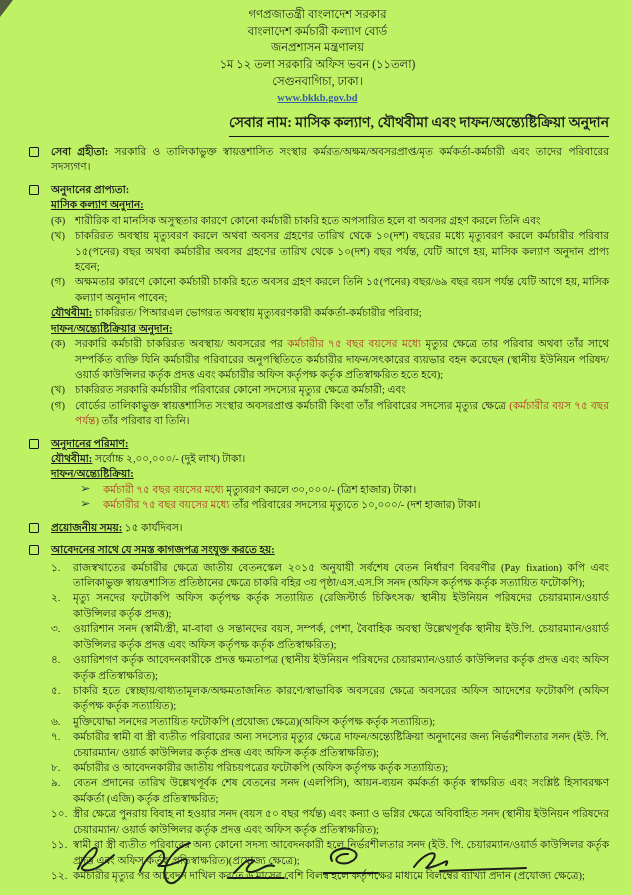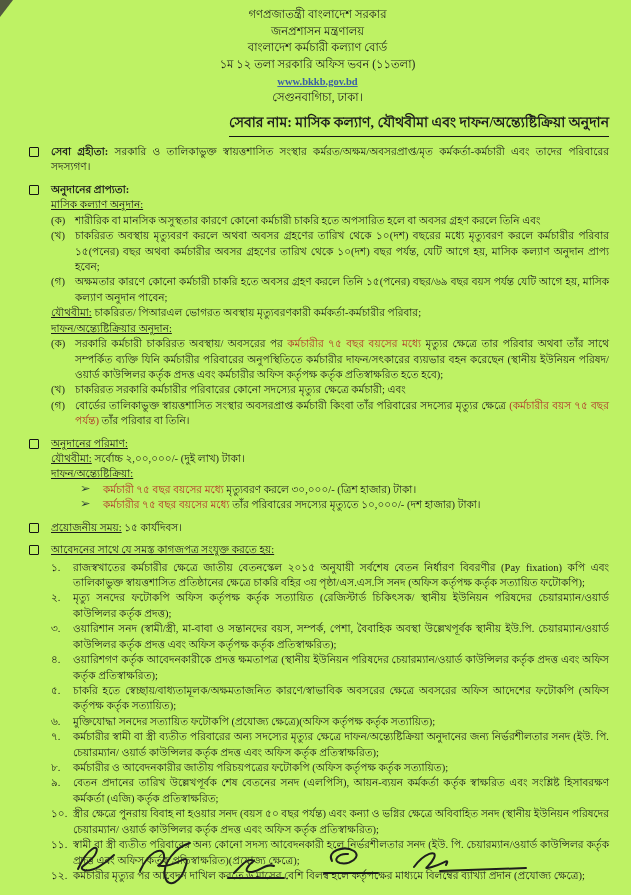--- a/index.html
+++ b/index.html
@@ -13,21 +13,21 @@
   .hdr div { white-space:nowrap; }
   .site-link { color:var(--link,#3a5fa8); font-weight:bold; font-size:10.5px; text-decoration:underline; }
   .title-wrap { text-align:right; margin-top:5px; }
   .service-title { display:inline-block; font-weight:bold; font-size:14px;
     border-bottom:1.6px solid #161616; padding-bottom:1px; }
   
   .section { display:flex; margin-top:7px;justify-content:center; }
   .cbx { flex:none; width:10px; height:10px; border:1.7px solid #141414; border-radius:1px;
     margin:3px 12px 0 3px; background:transparent; }
   .sec-body { flex:1; font-size:10.5px; line-height:1.47; text-align:justify; }
-  .bu { font-weight:normal; text-decoration:underline; }
+  .bu { font-weight:bold; text-decoration:underline; }
   .b  { font-weight:bold; }
   .red { color:var(--red,#b03028); }
   .sub-item { display:flex; }
   .sub-item .lbl { flex:none; width:24px; }
   .sub-item .txt { flex:1; text-align:justify; }
   
   .arrow-row { display:flex; padding-left:30px; }
   .arrow-row .ar { flex:none; width:22px; font-size:10px; color:#233; }
   .arrow-row .txt { flex:1; }
   
@@ -39,25 +39,25 @@
   .sig-strip { position:absolute; left:48px; bottom:6px; width:540px; height:56px; }
 </style>
 </head>
 <body>
 
 <div class="page">
   <div class="scan-corner"></div>
 
   <div class="hdr">
     <div>গণপ্রজাতন্ত্রী বাংলাদেশ সরকার</div>
+    <div>বাংলাদেশ কর্মচারী কল্যাণ বোর্ড</div>
     <div>জনপ্রশাসন মন্ত্রণালয়</div>
-    <div>বাংলাদেশ কর্মচারী কল্যাণ বোর্ড</div>
     <div>১ম ১২ তলা সরকারি অফিস ভবন (১১তলা)</div>
+    <div>সেগুনবাগিচা, ঢাকা।</div>
     <div><a href="#" class="site-link">www.bkkb.gov.bd</a></div>
-    <div>সেগুনবাগিচা, ঢাকা।</div>
   </div>
   <div class="title-wrap">
     <span class="service-title">সেবার নাম: মাসিক কল্যাণ, যৌথবীমা এবং দাফন/অন্ত্যেষ্টিক্রিয়া অনুদান</span>
   </div>
 
   <div class="section">
     <span class="cbx"></span>
     <div class="sec-body">
       <span class="b">সেবা গ্রহীতা:</span><span> সরকারি ও তালিকাভুক্ত স্বায়ত্তশাসিত সংস্থার কর্মরত/অক্ষম/অবসরপ্রাপ্ত/মৃত কর্মকর্তা-কর্মচারী এবং তাদের পরিবারের সদস্যগণ।</span>
     </div>

